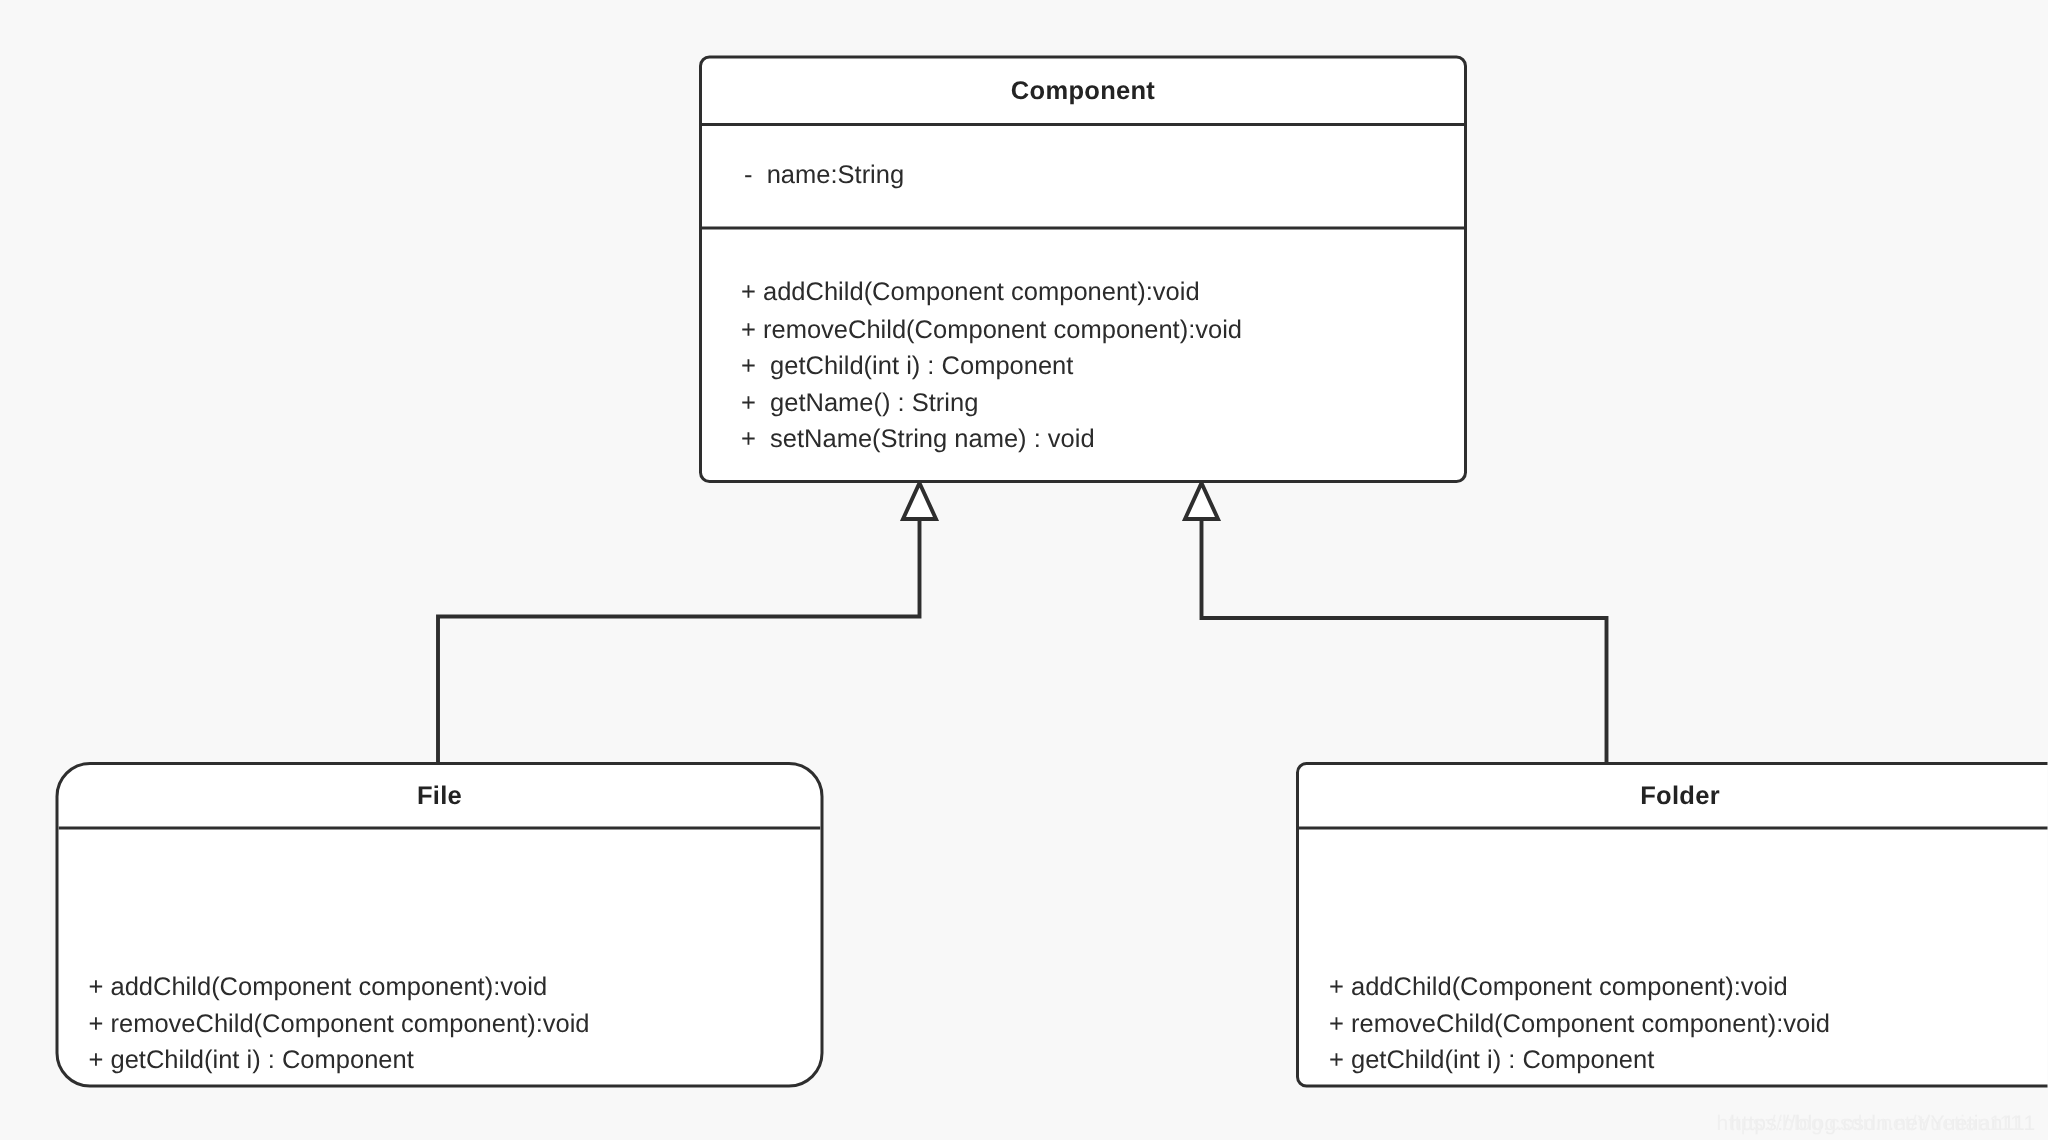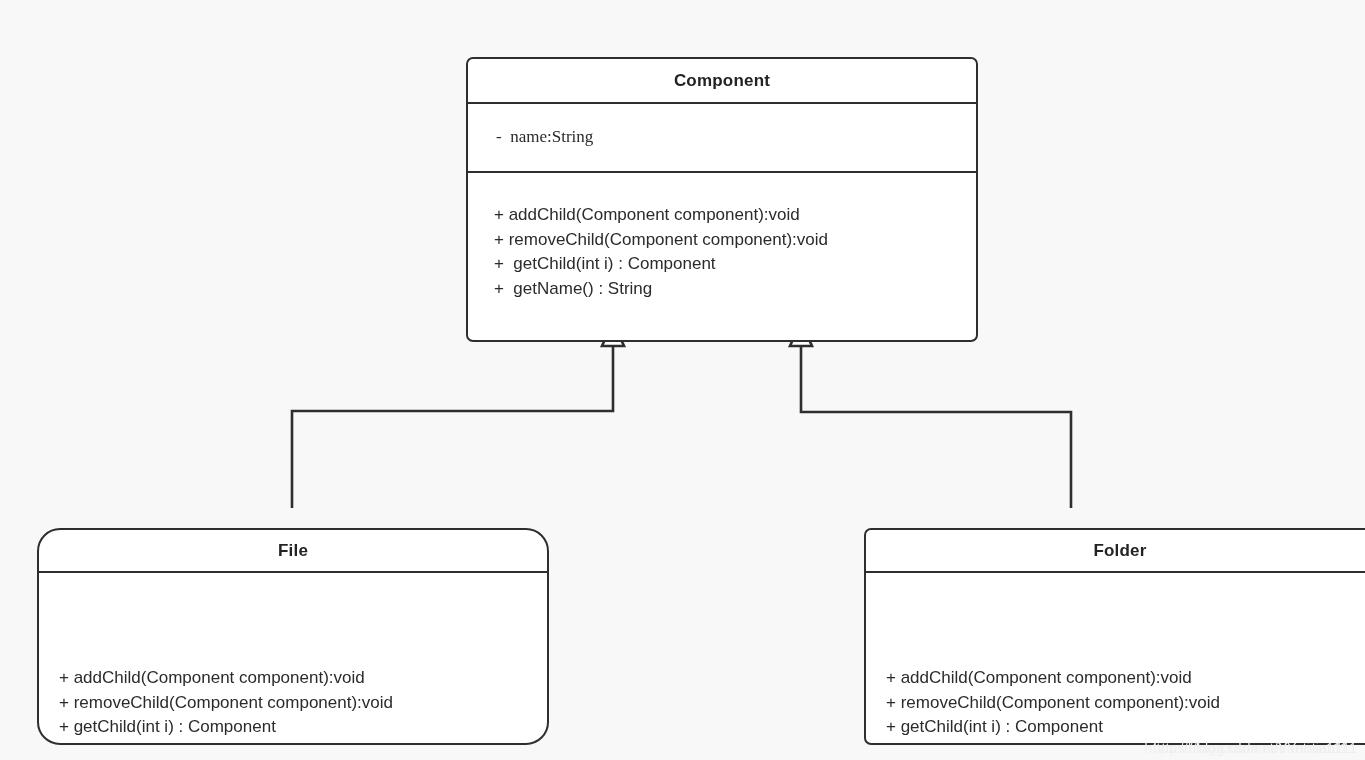--- a/index.html
+++ b/index.html
@@ -37,21 +37,20 @@
 
   
   .uml-class {
     position: absolute;
     box-sizing: border-box;
     background: #ffffff;
     border: 2.5px solid #2e2e2e;
     border-radius: 7px;
     z-index: 2;
     overflow: hidden;
-    margin-top: 20px;
   }
 
   .uml-title {
     box-sizing: border-box;
     width: 100%;
     text-align: center;
     font-weight: bold;
     font-size: 17px;
     color: #232323;
     letter-spacing: 0.2px;
@@ -67,21 +66,20 @@
     padding: 0 14px;
     color: #2b2b2b;
     font-size: 17px;
     display: flex;
     flex-direction: column;
     justify-content: center;
   }
 
   .uml-section.bordered-bottom {
     border-bottom: 2.5px solid #2e2e2e;
-    font-family: Liberation Serif, serif;
   }
 
   .uml-member {
     line-height: 24.5px;
     white-space: pre;
     font-size: 17px;
     color: #2b2b2b;
   }
 
   
@@ -173,20 +171,21 @@
 
     <div class="uml-section attrs bordered-bottom">
       <div class="uml-member">-  name:String</div>
     </div>
 
     <div class="uml-section ops">
       <div class="uml-member">+ addChild(Component component):void</div>
       <div class="uml-member">+ removeChild(Component component):void</div>
       <div class="uml-member">+  getChild(int i) : Component</div>
       <div class="uml-member">+  getName() : String</div>
+      <div class="uml-member">+  setName(String name) : void</div>
     </div>
   </div>
 
   <div class="uml-class leaf-class" id="class-file">
 
     <div class="uml-title">File</div>
 
     <div class="uml-section ops">
       <div class="uml-member">+ addChild(Component component):void</div>
       <div class="uml-member">+ removeChild(Component component):void</div>

